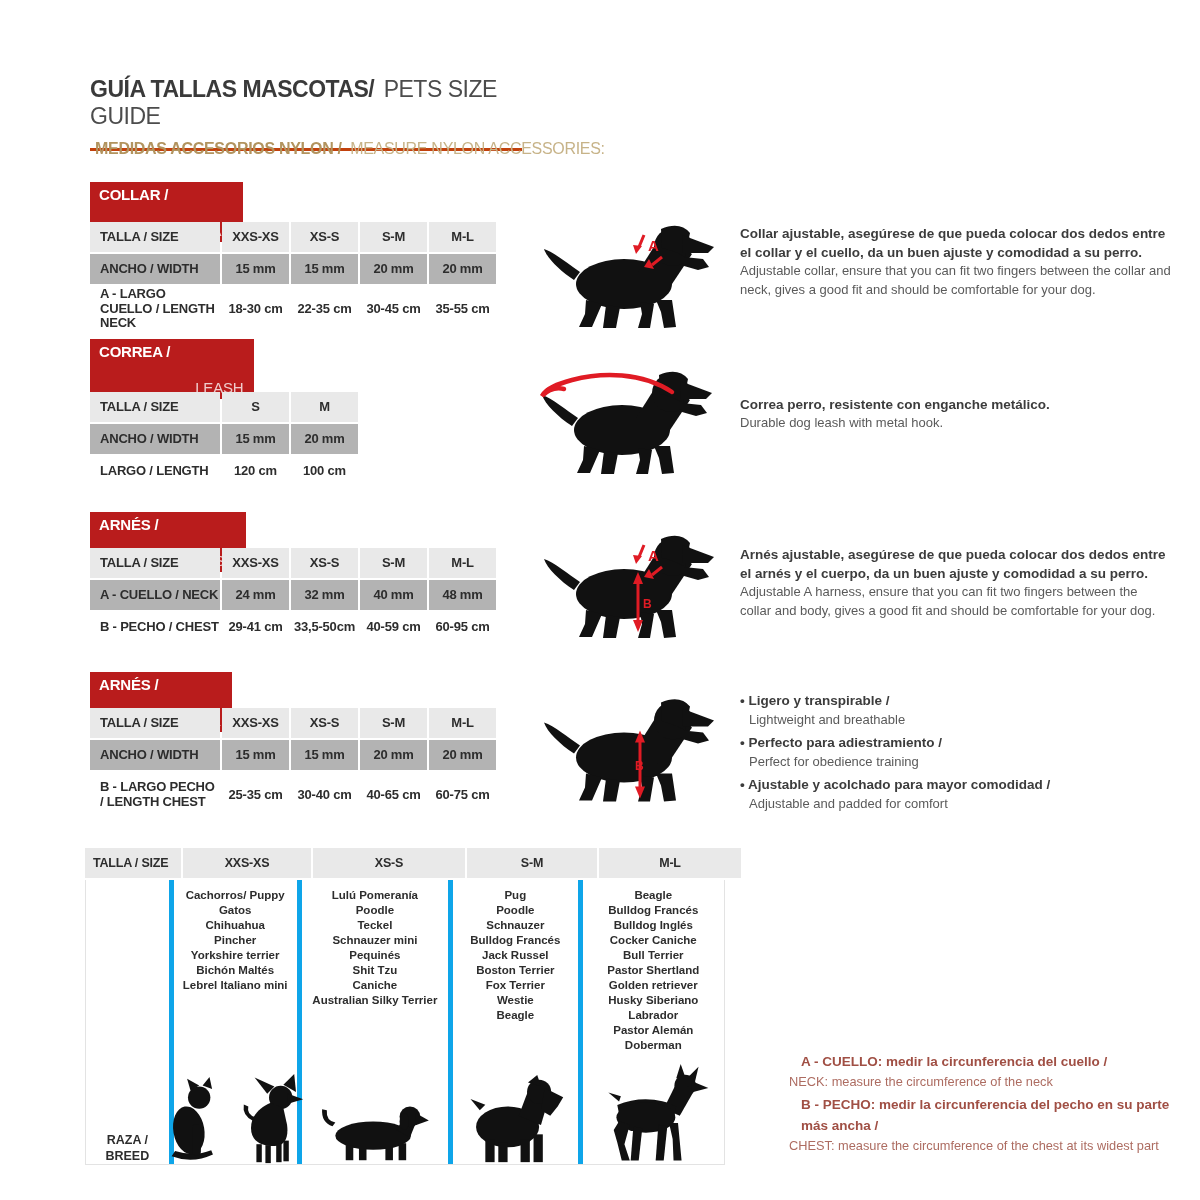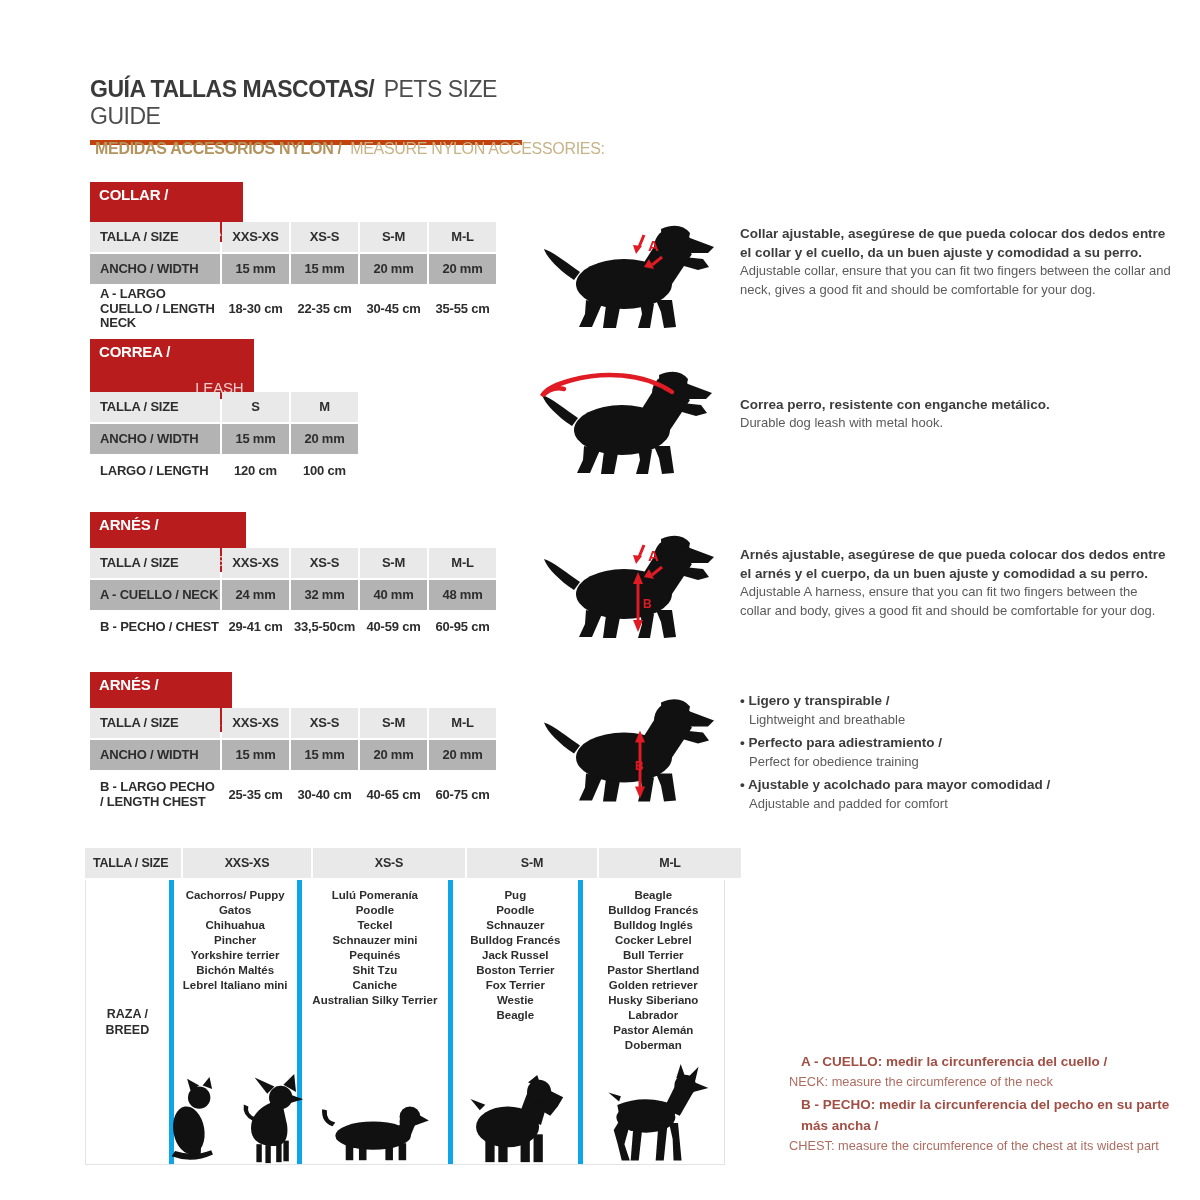--- a/index.html
+++ b/index.html
@@ -1,20 +1,20 @@
 <!DOCTYPE html>
 <html><head>
 <meta charset="utf-8">
 <style>
   html,body{margin:0;padding:0;background:#fff;}
   body{font-family:"Liberation Sans", sans-serif; color:#2d2d2d;}
   #canvas{position:relative;width:1200px;height:1200px;background:#fff;overflow:hidden;}
 
   
-  .title-wrap{position:absolute;left:90px;top:76px;width:432px;border-bottom:5px solid #c2410c;padding-bottom:10px;}
+  .title-wrap{position:absolute;left:90px;top:76px;width:432px;border-bottom:3px solid #c2410c;padding-bottom:18px;}
   .title-es{font-size:23px;font-weight:700;color:#3a3a3a;letter-spacing:-0.5px;}
   .title-en{font-size:23px;font-weight:400;color:#4c4c4c;letter-spacing:-0.5px;margin-left:5px;}
   .subtitle{position:absolute;left:95px;top:140px;}
   .subtitle-es{font-size:16px;font-weight:700;color:#b2945f;letter-spacing:-0.3px;}
   .subtitle-en{font-size:16px;font-weight:400;color:#c7b388;letter-spacing:-0.3px;margin-left:4px;}
 
   
   .badge{position:absolute;display:inline-flex;background:#b91c1c;padding:4px 11px 3px 9px;}
   .badge-es{font-size:15px;font-weight:700;color:#ffffff;letter-spacing:-0.2px;}
   .badge-en{font-size:15px;font-weight:400;color:rgba(255,255,255,0.78);margin-left:5px;letter-spacing:-0.2px;margin-top:36px;}
@@ -45,21 +45,21 @@
 
   
   .breed-header{position:absolute;left:85px;top:848px;width:640px;display:flex;}
   .breed-header .tcell{height:30px;background:#e9e9e9;font-size:12.5px;}
   .bh0{width:88px;flex:none;justify-content:flex-start;padding-left:8px;text-align:left;}
   .bh1{width:128px;flex:none;} .bh2{width:152px;flex:none;} .bh3{width:130px;flex:none;} .bh4{width:142px;flex:none;}
   .breed-body{position:absolute;left:85px;top:880px;width:640px;height:285px;display:flex;
               border-left:1px solid #e3e3e3;border-right:1px solid #e3e3e3;border-bottom:1px solid #e3e3e3;box-sizing:border-box;}
   .bcol{display:flex;flex-direction:column;align-items:center;border-right:5px solid #0ea5e9;box-sizing:border-box;padding-top:8px;}
   .bcol:last-child{border-right:none;}
-  .bcol-label{width:88px;justify-content:center;padding-top:0;}
+  .bcol-label{width:88px;justify-content:flex-end;padding-top:0;}
   .bc1{width:128px;} .bc2{width:152px;} .bc3{width:130px;} .bc4{width:142px;}
   .raza{font-size:12.5px;font-weight:700;color:#2d2d2d;text-align:center;width:60px;line-height:1.3;}
   .breed-item{font-size:11.5px;font-weight:700;color:#2d2d2d;line-height:15px;text-align:center;white-space:nowrap;}
   .animals{margin-top:auto;display:flex;align-items:flex-end;justify-content:center;gap:6px;}
 
   
   .notes{position:absolute;left:765px;top:1052px;width:430px;}
   .note{margin-bottom:4px;}
   .note-es{font-size:13.5px;font-weight:700;color:#a04f44;line-height:1.5;margin-left:36px;}
   .note-en{font-size:12.8px;font-weight:400;color:#ad6c61;line-height:1.5;padding-left:24px;}
@@ -395,21 +395,21 @@
         <svg width="104" height="89" viewBox="0 0 112 96">
             <use href="#g-schn"></use>
           </svg>
       </div>
     </div>
 
     <div class="bcol bc4">
       <div class="breed-item">Beagle</div>
       <div class="breed-item">Bulldog Francés</div>
       <div class="breed-item">Bulldog Inglés</div>
-      <div class="breed-item">Cocker Lebrel</div>
+      <div class="breed-item">Cocker Caniche</div>
       <div class="breed-item">Bull Terrier</div>
       <div class="breed-item">Pastor Shertland</div>
       <div class="breed-item">Golden retriever</div>
       <div class="breed-item">Husky Siberiano</div>
       <div class="breed-item">Labrador</div>
       <div class="breed-item">Pastor Alemán</div>
       <div class="breed-item">Doberman</div>
       <div class="animals">
         <svg width="118" height="100" viewBox="0 0 132 112">
             <use href="#g-dob"></use>

